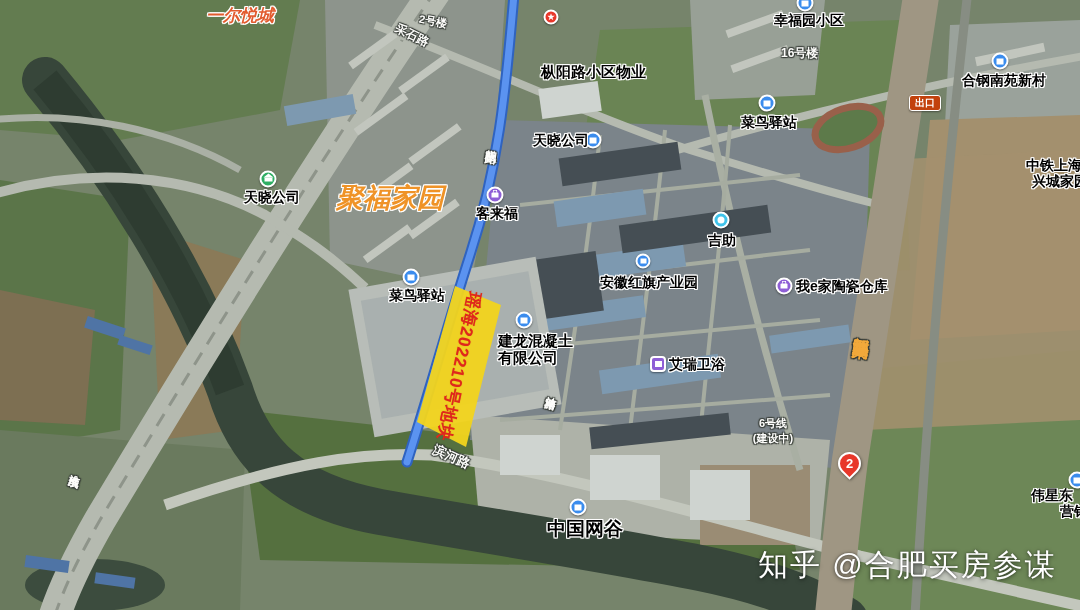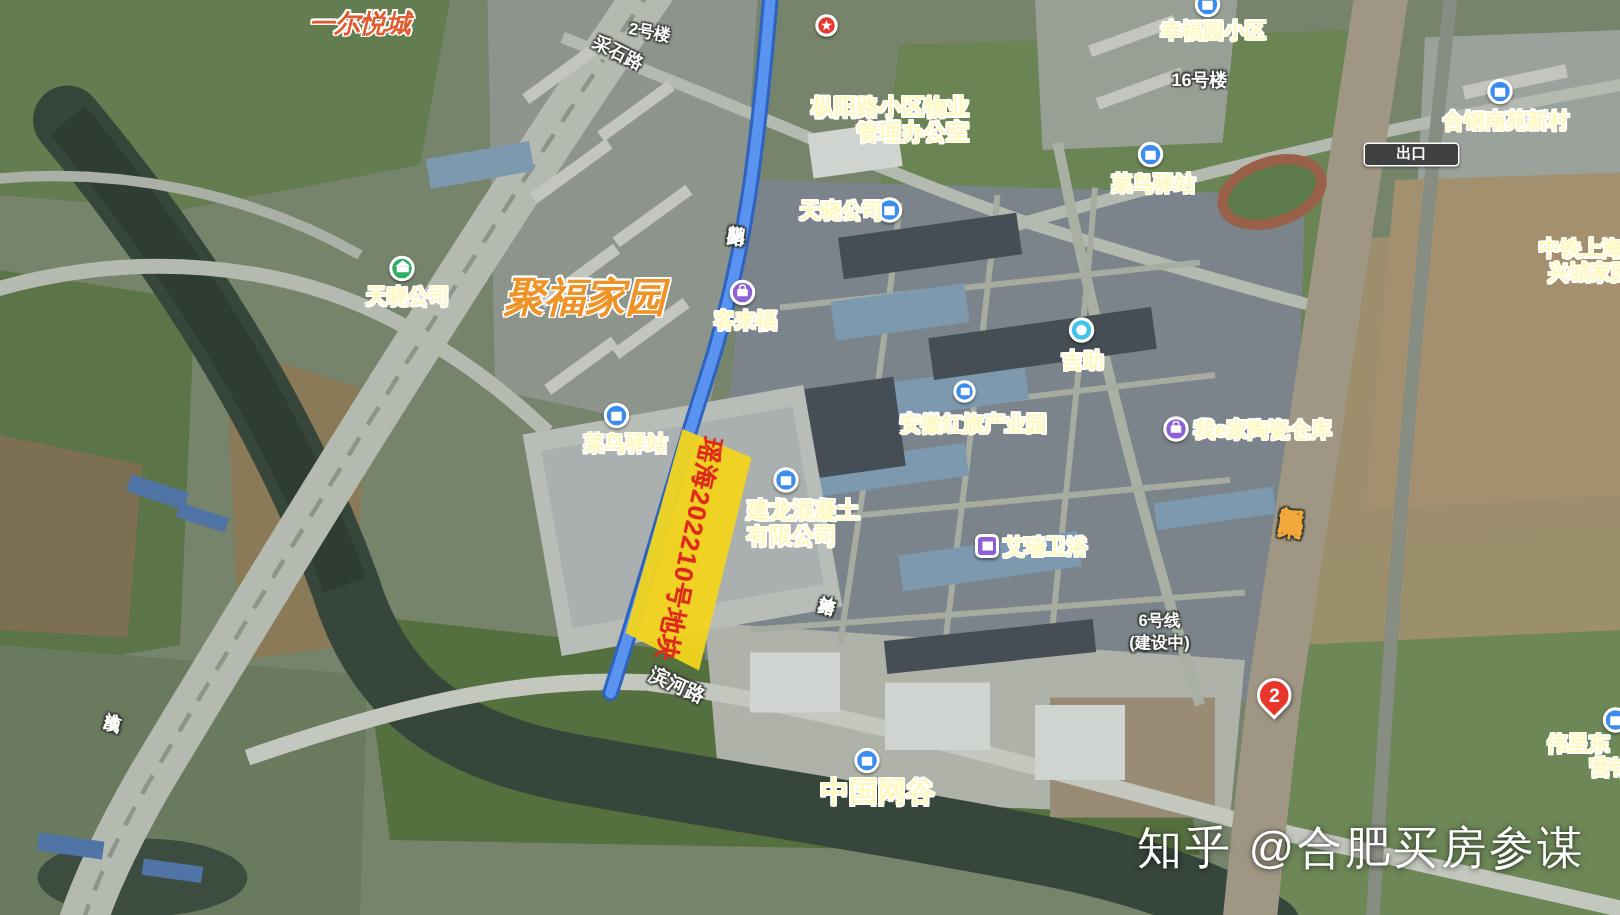--- a/index.html
+++ b/index.html
@@ -1,20 +1,20 @@
 <!DOCTYPE html>
 <html><head>
 <meta charset="utf-8">
 <style>
   html,body{margin:0;padding:0;background:#222;}
   #stage{position:relative;width:1080px;height:610px;overflow:hidden;
          font-family:"Liberation Sans","DejaVu Sans",sans-serif;background:#76846b;}
   #basemap{position:absolute;left:0;top:0;}
   
-  .lbl{position:absolute;white-space:nowrap;color:#fef9c3;font-weight:700;font-size:14px;line-height:1.12;
+  .lbl{position:absolute;white-space:nowrap;color:#000000;font-weight:700;font-size:14px;line-height:1.12;
        text-shadow:-1px -1px 0 #fff,1px -1px 0 #fff,-1px 1px 0 #fff,1px 1px 0 #fff,0 -1px 0 #fff,0 1px 0 #fff,-1px 0 0 #fff,1px 0 0 #fff;}
   
   .rd{position:absolute;white-space:nowrap;color:#fdfdfb;font-weight:700;font-size:12px;
       text-shadow:-1px -1px 1px rgba(55,60,55,.95),1px -1px 1px rgba(55,60,55,.95),-1px 1px 1px rgba(55,60,55,.95),1px 1px 1px rgba(55,60,55,.95);}
   .org{color:#ef9327;font-style:italic;}
   .vert{writing-mode:vertical-rl;letter-spacing:1px;}
   
   .cicon{position:absolute;width:17px;height:17px;border-radius:50%;border:2px solid #fff;
          box-shadow:0 1px 2px rgba(0,0,0,.45);display:flex;align-items:center;justify-content:center;
          transform:translate(-50%,-50%);box-sizing:border-box;}
@@ -27,22 +27,22 @@
   .g-bag::before{content:"";position:absolute;left:1px;top:-3px;width:3px;height:3px;border:1px solid #fff;border-bottom:none;border-radius:3px 3px 0 0;background:transparent;}
   .g-house{width:8px;height:4px;position:relative;}
   .g-house::before{content:"";position:absolute;left:-1px;top:-4px;border-left:5px solid transparent;border-right:5px solid transparent;border-bottom:4px solid #fff;}
   .g-dot{width:7px;height:7px;border-radius:50%;}
   .g-star{width:10px;height:10px;clip-path:polygon(50% 0%,61% 35%,98% 35%,68% 57%,79% 91%,50% 70%,21% 91%,32% 57%,2% 35%,39% 35%);}
   
   .pin{position:absolute;border-radius:50% 50% 50% 0;background:#e8372a;border:2px solid #fff;
        transform:rotate(-45deg);transform-origin:center;box-shadow:0 1px 3px rgba(0,0,0,.5);
        display:flex;align-items:center;justify-content:center;box-sizing:border-box;}
   .pin .inner{transform:rotate(45deg);}
-  .badge{position:absolute;background:#404040;border:1px solid #fff;border-radius:3px;color:#fff;
-         font-size:10px;font-weight:700;padding:1px 21px;line-height:12px;box-shadow:0 1px 2px rgba(0,0,0,.4);}
+  .badge{position:absolute;background:#c2410c;border:1px solid #fff;border-radius:3px;color:#fff;
+         font-size:10px;font-weight:700;padding:1px 5px;line-height:12px;box-shadow:0 1px 2px rgba(0,0,0,.4);}
   .parcel-label{position:absolute;color:#e0271c;font-weight:700;font-size:17px;letter-spacing:1px;white-space:nowrap;
        text-shadow:0 0 1px rgba(180,40,20,.4);}
   #watermark{position:absolute;left:758px;top:545px;color:#fff;font-size:30px;font-weight:400;letter-spacing:2px;
        text-shadow:0 1px 4px rgba(0,0,0,.55),0 0 2px rgba(0,0,0,.4);}
   .cut-right{max-width:54px;overflow:hidden;}
 </style>
 </head>
 <body>
 
 <div id="stage">
@@ -200,21 +200,20 @@
   </span>
 
   <span class="badge" style="left:909px;top:95px">出口</span>
 
   <div class="lbl org" style="left:206px;top:6px;font-size:17px;color:#e25b2e">一尔悦城</div>
   <div class="rd" style="left:419px;top:14px;font-size:11px;transform:rotate(10deg)">2号楼</div>
   <div class="rd" style="left:394px;top:27px;transform:rotate(26deg)">采石路</div>
 
   <div class="lbl" style="left:456px;top:64px;width:190px;text-align:right;font-size:15px">
     <div>枞阳路小区物业</div>
-    <div>管理办公室</div>
   </div>
 
   <div class="lbl" style="left:533px;top:133px">天晓公司</div>
   <div class="lbl" style="left:774px;top:13px">幸福园小区</div>
   <div class="rd" style="left:781px;top:45px">16号楼</div>
   <div class="lbl" style="left:962px;top:73px">合钢南苑新村</div>
   <div class="lbl" style="left:741px;top:115px">菜鸟驿站</div>
 
   <div class="lbl" style="left:1026px;top:158px">
     <div>中铁上海工</div>
@@ -236,21 +235,21 @@
   </div>
 
   <div class="lbl" style="left:669px;top:357px">艾瑞卫浴</div>
 
   <div class="parcel-label" style="left:374px;top:355px;width:170px;text-align:center;transform:rotate(102deg)">瑶海202210号地块</div>
 
   <div class="rd vert" style="left:546px;top:388px;font-size:11px;transform:rotate(14deg)">站塘路</div>
   <div class="rd" style="left:432px;top:448px;font-size:13px;transform:rotate(24deg)">滨河路</div>
   <div class="lbl" style="left:547px;top:518px;font-size:19px">中国网谷</div>
 
-  <div class="rd" style="left:748px;top:406px;width:50px;text-align:center;font-size:11px">
+  <div class="rd" style="left:748px;top:416px;width:50px;text-align:center;font-size:11px">
     <div>6号线</div>
     <div>(建设中)</div>
   </div>
 
   <div class="rd vert" style="left:852px;top:324px;font-size:17px;color:#f2a93b;transform:rotate(7deg)">郎溪路高架</div>
   <div class="rd vert" style="left:70px;top:466px;font-size:11px;transform:rotate(15deg)">淮南线</div>
 
   <div class="lbl" style="left:1031px;top:488px">
     <div class="cut-right">伟星东</div>
     <div style="margin-left:29px">营销</div>

